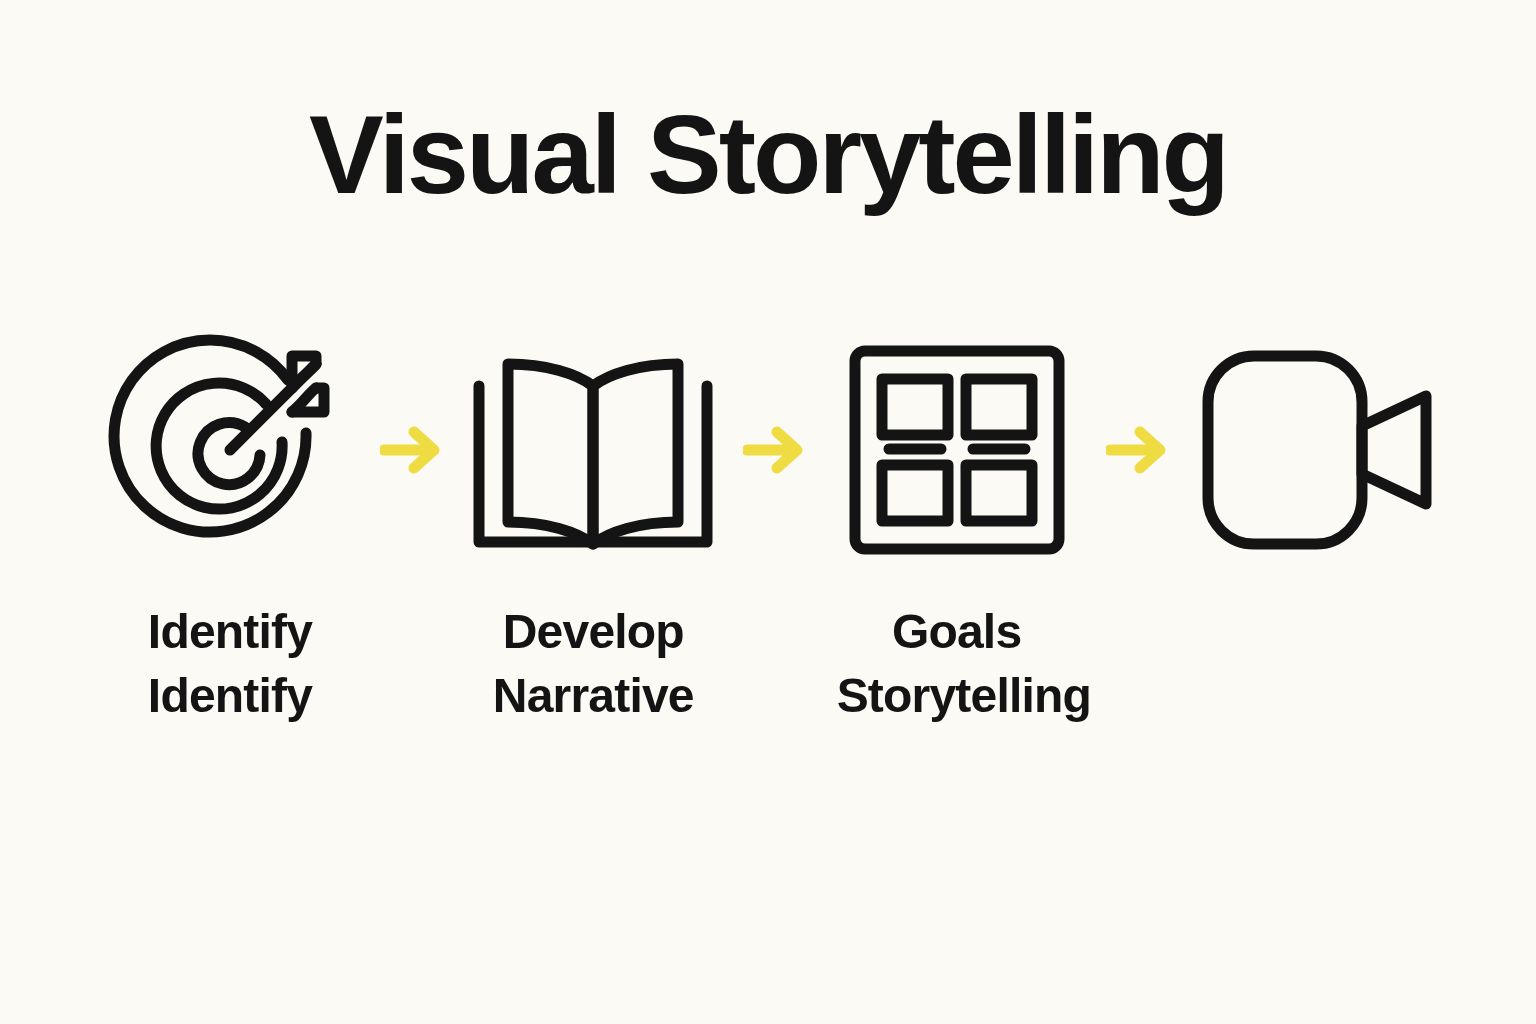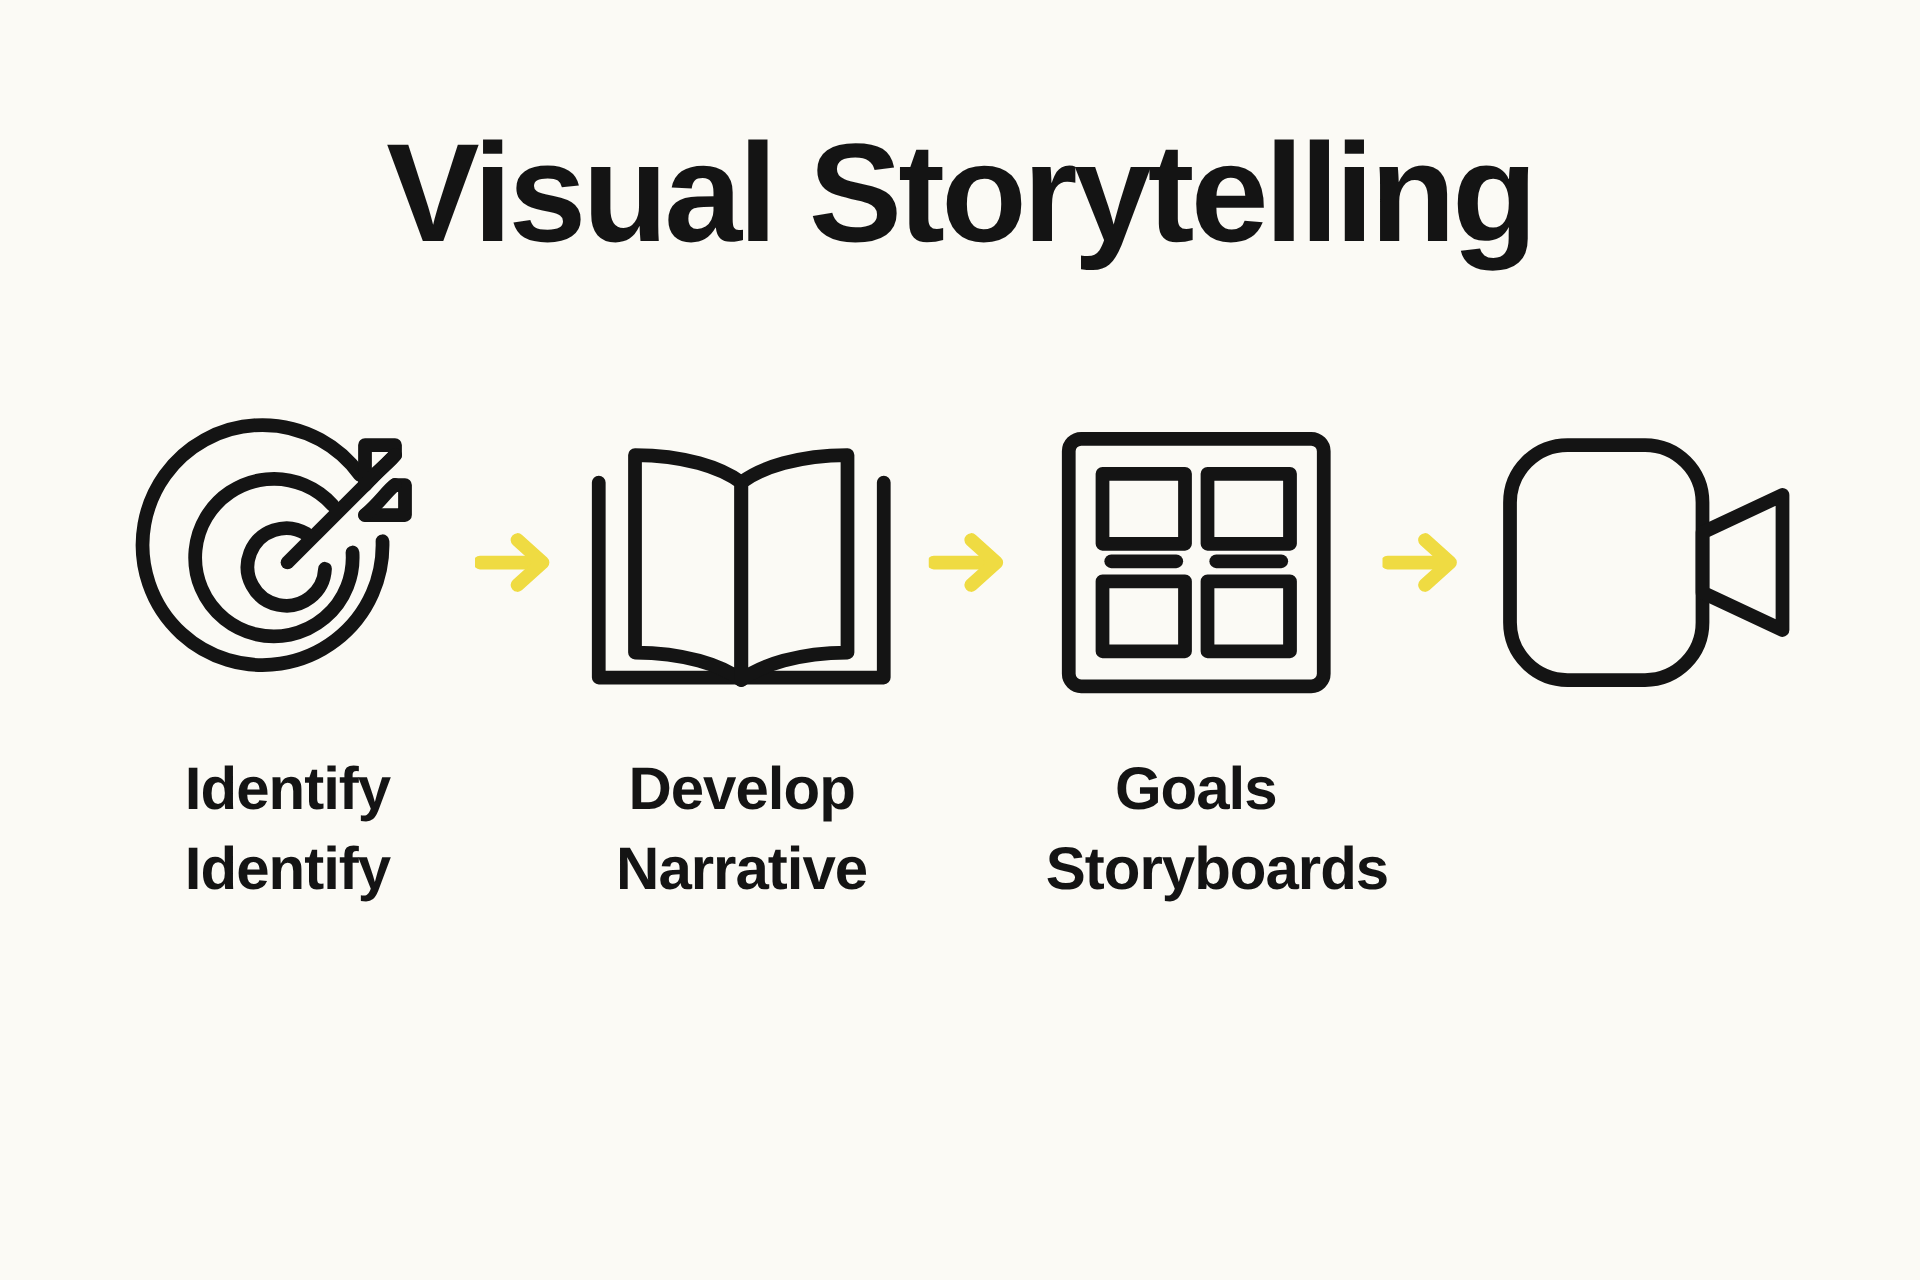--- a/index.html
+++ b/index.html
@@ -172,21 +172,21 @@
 
     <div class="label-cell">
       <span class="label-line">Develop</span>
       <span class="label-line">Narrative</span>
     </div>
 
     <div class="label-spacer"></div>
 
     <div class="label-cell">
       <span class="label-line">Goals</span>
-      <span class="label-line">Storyboards</span>
+      <span class="label-line">Storytelling</span>
     </div>
 
     <div class="label-spacer"></div>
 
     <div class="label-cell">
     </div>
 
   </div>
 
 </div>

